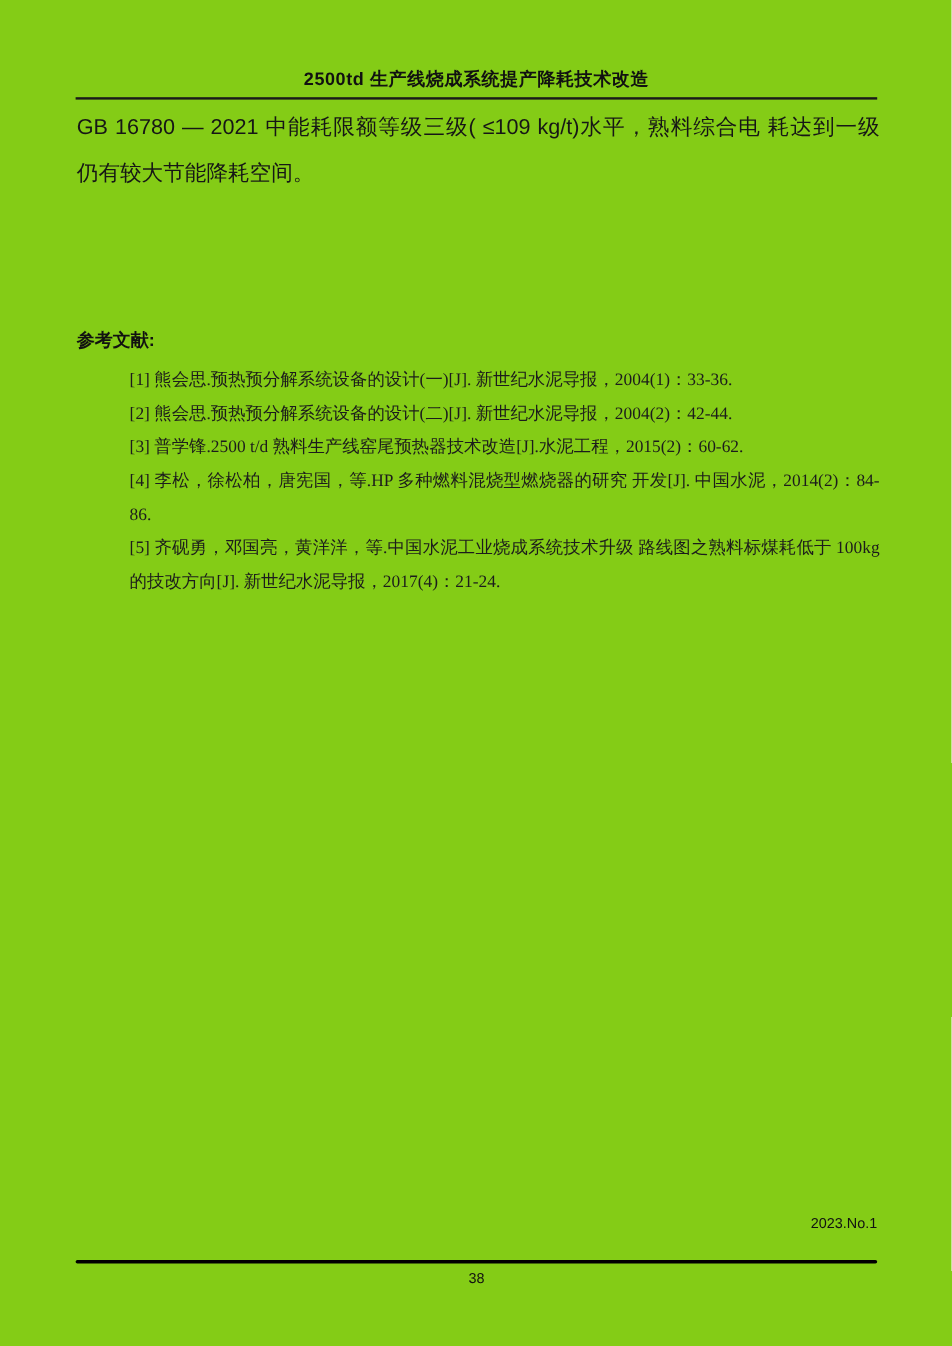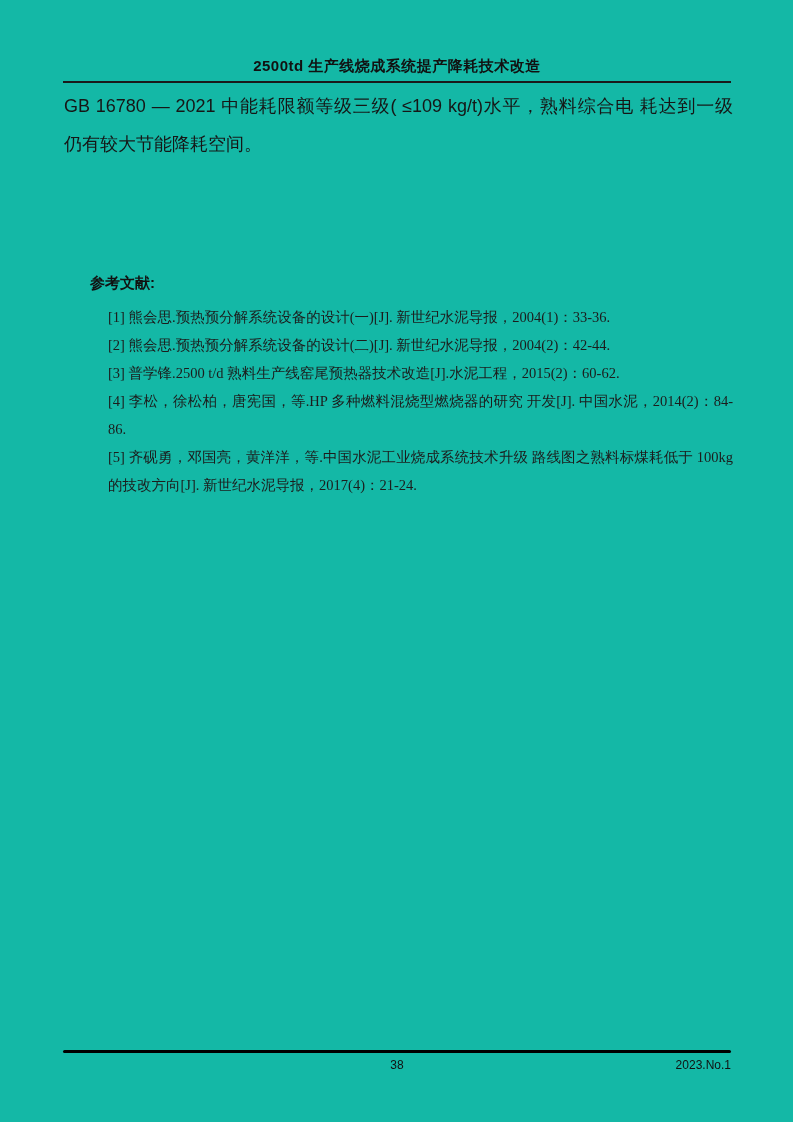--- a/index.html
+++ b/index.html
@@ -2,21 +2,21 @@
 <html><head>
 <meta charset="utf-8">
 <style>
   * { margin: 0; padding: 0; box-sizing: border-box; }
   html, body { background: #ffffff; }
   .page {
     position: relative;
     width: 793px;
     height: 1122px;
     margin: 0 auto;
-    background: #14b8a6;
+    background: #84cc16;
     color: #1a1a1a;
     overflow: hidden;
     font-family: "Liberation Sans", "DejaVu Sans", sans-serif;
   }
   .header-title {
     position: absolute;
     top: 57px;
     left: 63px;
     width: 668px;
     text-align: center;
@@ -47,21 +47,20 @@
     text-align-last: justify;
   }
   .ref-heading {
     position: absolute;
     top: 274px;
     left: 64px;
     width: 669px;
     font-size: 15px;
     font-weight: bold;
     color: #111;
-    margin-left: 26px;
   }
   .ref-list {
     position: absolute;
     top: 303px;
     left: 64px;
     width: 669px;
     font-family: "Liberation Serif", "DejaVu Serif", serif;
     font-size: 14.5px;
     line-height: 28px;
     color: #1c1c1c;
@@ -93,21 +92,21 @@
     position: absolute;
     top: 1058px;
     left: 63px;
     width: 668px;
     text-align: center;
     font-size: 12px;
     color: #111;
   }
   .footer-issue {
     position: absolute;
-    top: 1058px;
+    top: 1012px;
     left: 63px;
     width: 668px;
     text-align: right;
     font-size: 12px;
     color: #111;
   }
 </style>
 </head>
 <body>
 

